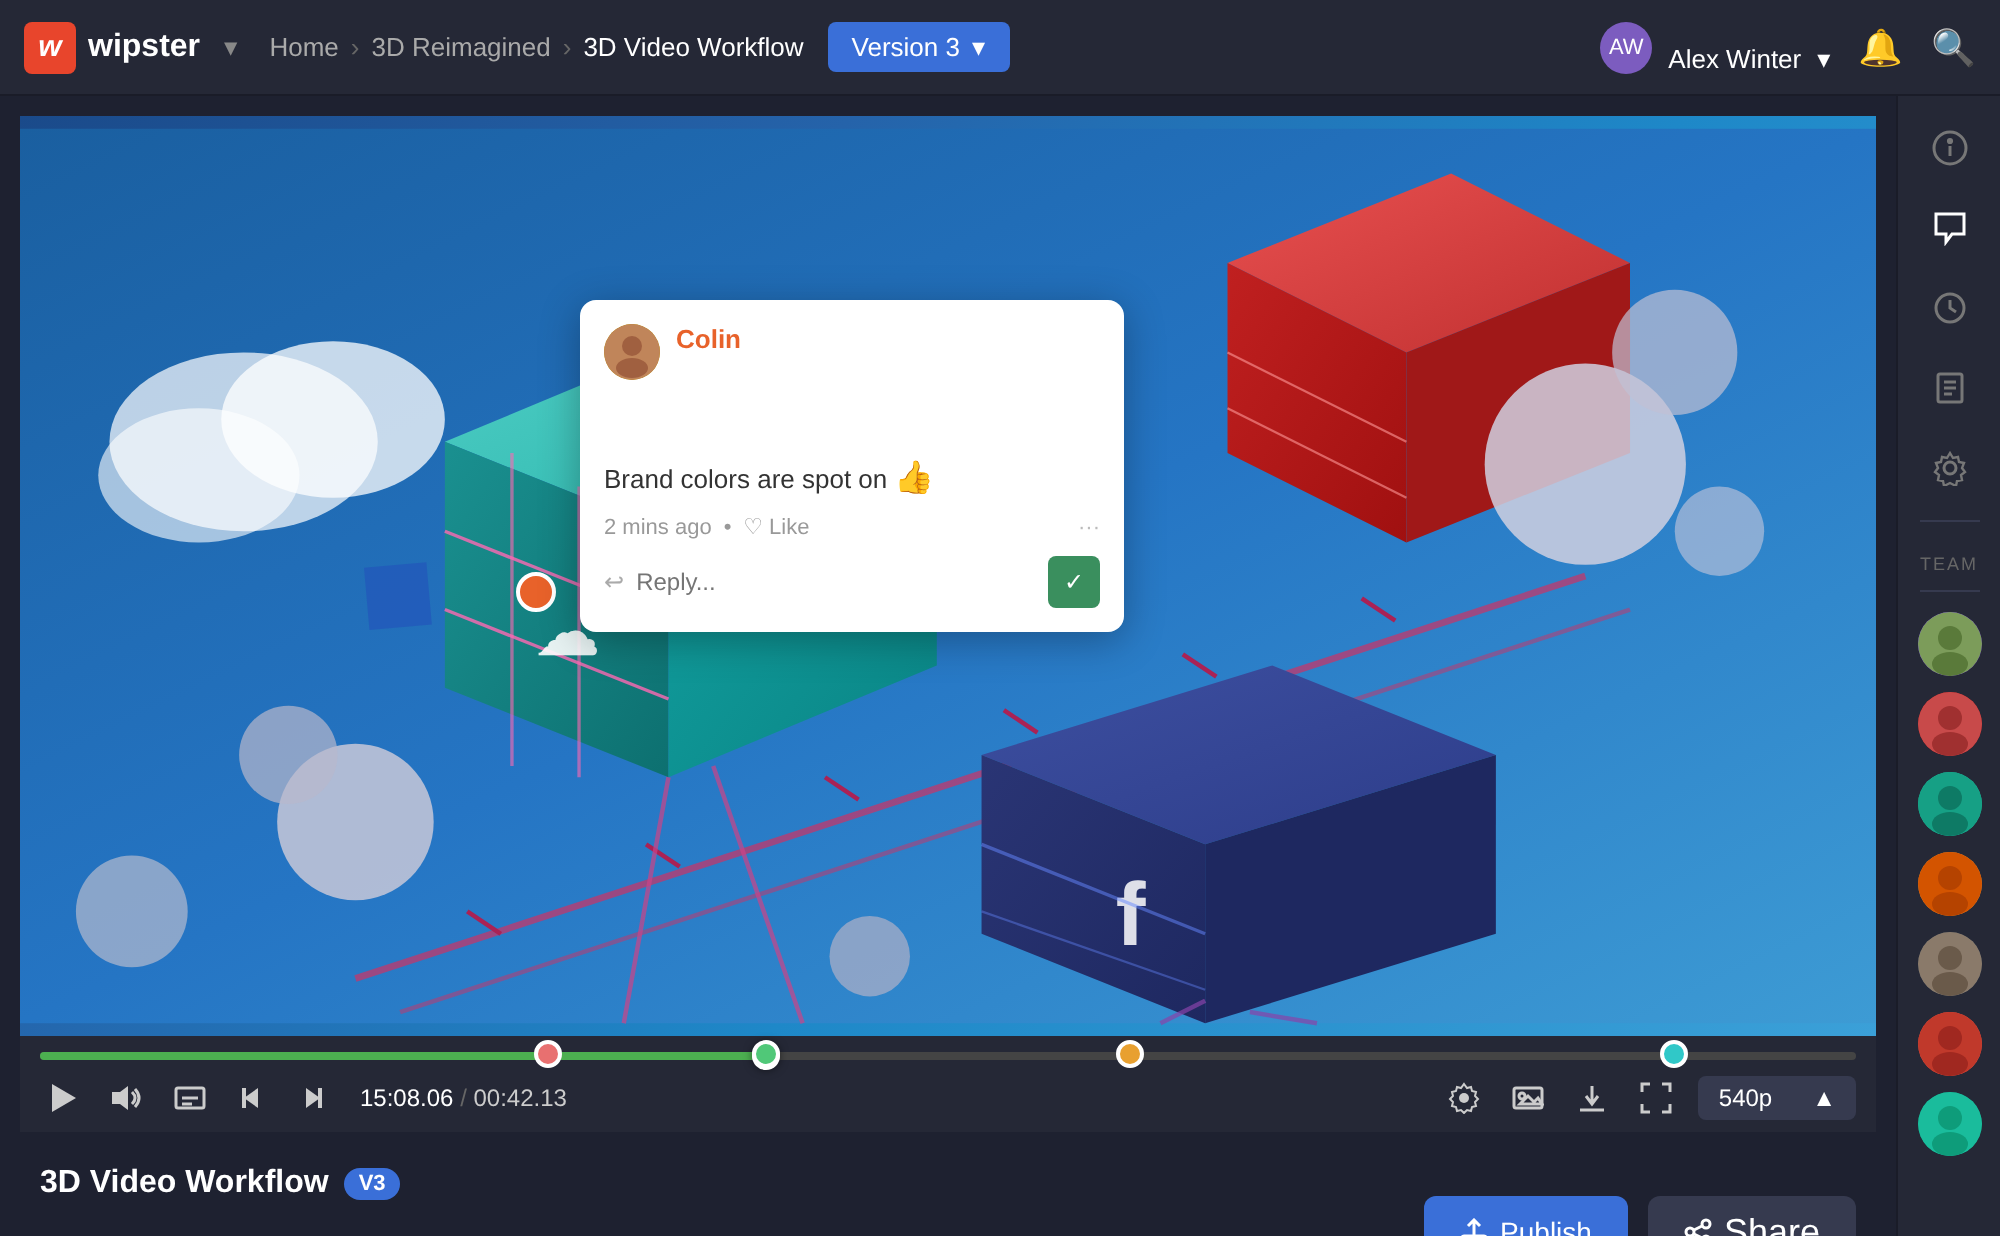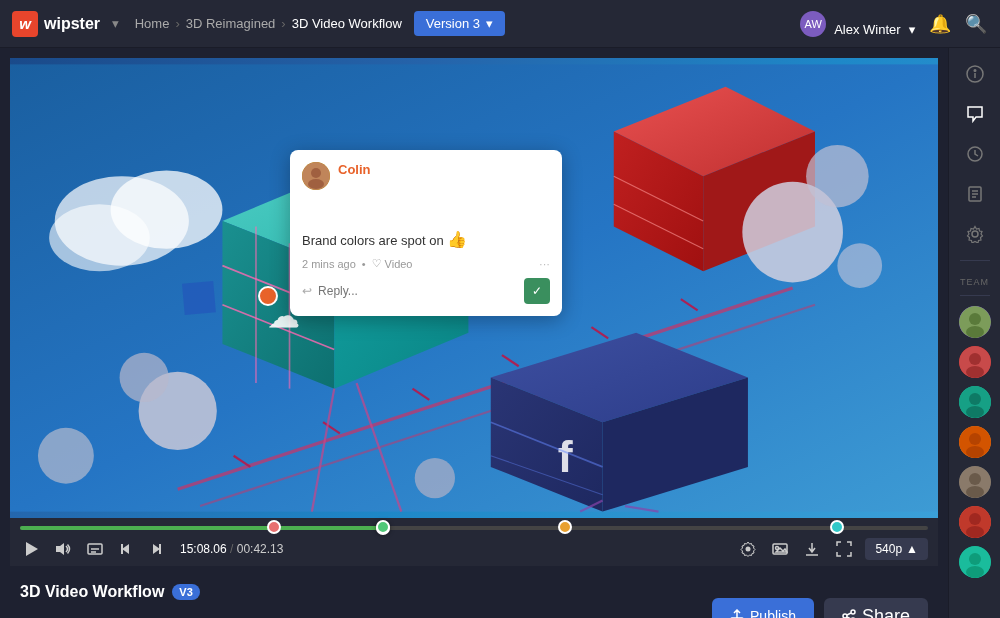--- a/index.html
+++ b/index.html
@@ -308,21 +308,21 @@
     .quality-btn {
       background: #363a4f;
       border: none;
       color: white;
       border-radius: 4px;
       padding: 4px 10px;
       font-size: 12px;
       cursor: pointer;
       display: flex;
       align-items: center;
-      gap: 4px;
+      gap: 20px;
     }
 
     
     .bottom-bar {
       height: 52px;
       background: #1e2130;
       display: flex;
       align-items: center;
       padding: 0 20px;
       flex-shrink: 0;
@@ -592,21 +592,21 @@
           </div>
           <div class="comment-text">
             <span>Brand colors are spot on</span>
             <span class="comment-emoji">👍</span>
           </div>
           <div class="comment-meta">
             <span>2 mins ago</span>
             <span>•</span>
             <span class="comment-like">
               <span>♡</span>
-              <span>Video</span>
+              <span>Like</span>
             </span>
             <span class="comment-more">···</span>
           </div>
           <div class="comment-reply-area">
             <span class="reply-icon">↩</span>
             <input class="reply-input" type="text" placeholder="Reply..." style="">
             <div class="reply-check">✓</div>
           </div>
         </div>
 

